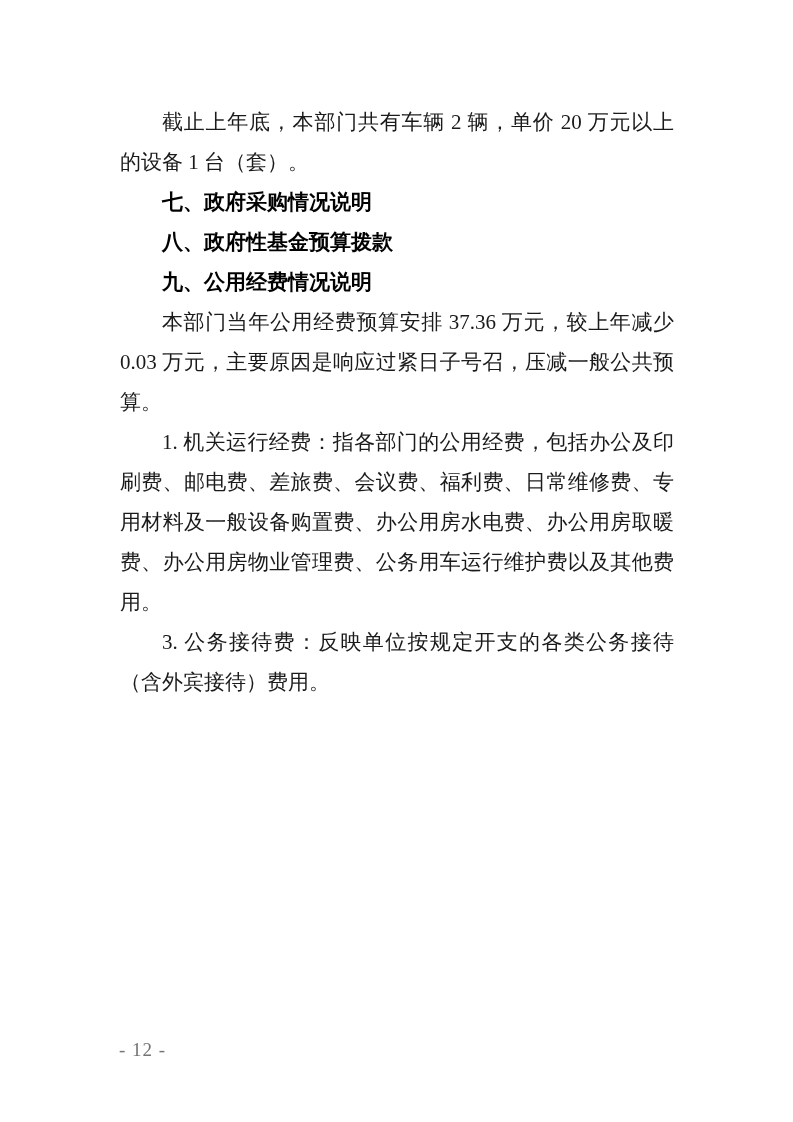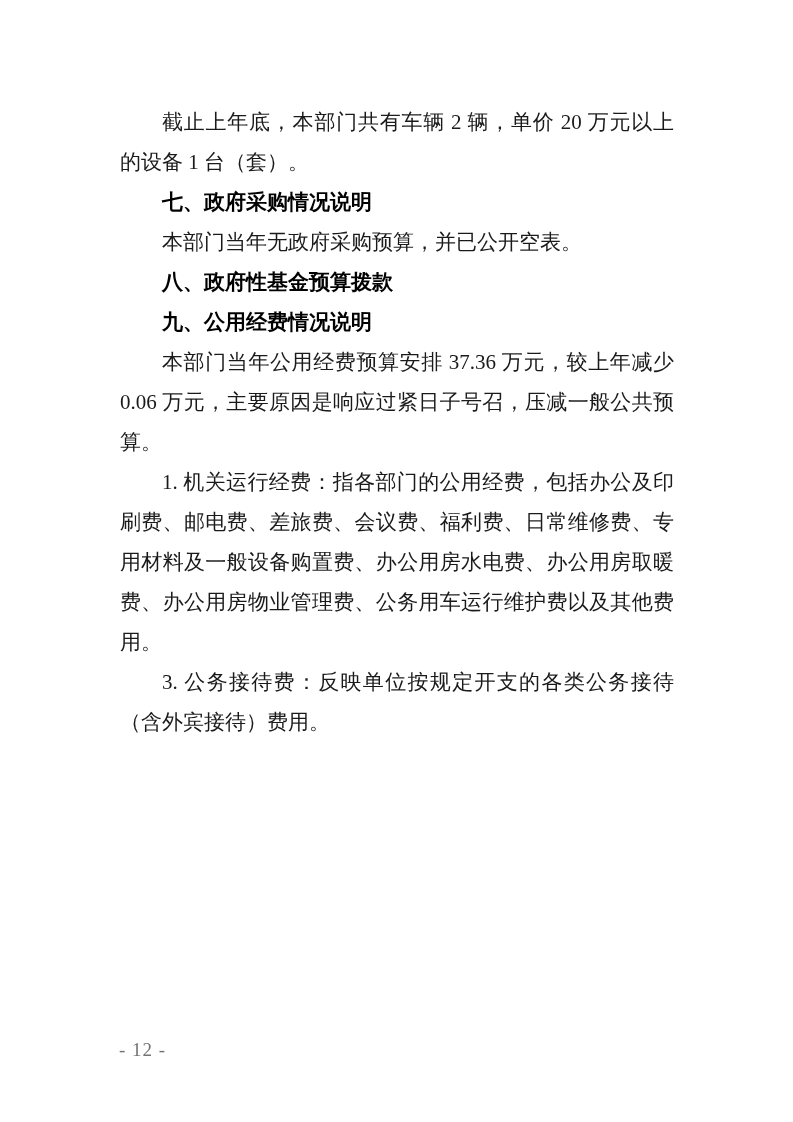--- a/index.html
+++ b/index.html
@@ -50,21 +50,20 @@
     color: #737373;
   }
 </style>
 </head>
 <body>
 
 <div class="page">
   <div class="content">
     <p class="para">截止上年底，本部门共有车辆 2 辆，单价 20 万元以上的设备 1 台（套）。</p>
     <h3 class="heading">七、政府采购情况说明</h3>
-    <p class="para">本部门当年无政府采购预算，并已公开空表。</p>
     <h3 class="heading">八、政府性基金预算拨款</h3>
     <h3 class="heading">九、公用经费情况说明</h3>
-    <p class="para">本部门当年公用经费预算安排 37.36 万元，较上年减少 0.06 万元，主要原因是响应过紧日子号召，压减一般公共预算。</p>
+    <p class="para">本部门当年公用经费预算安排 37.36 万元，较上年减少 0.03 万元，主要原因是响应过紧日子号召，压减一般公共预算。</p>
     <p class="para">1. 机关运行经费：指各部门的公用经费，包括办公及印刷费、邮电费、差旅费、会议费、福利费、日常维修费、专用材料及一般设备购置费、办公用房水电费、办公用房取暖费、办公用房物业管理费、公务用车运行维护费以及其他费用。</p>
     <p class="para">3. 公务接待费：反映单位按规定开支的各类公务接待（含外宾接待）费用。</p>
   </div>
   <div class="page-number">- 12 -</div>
 </div>
 
 </body></html>

